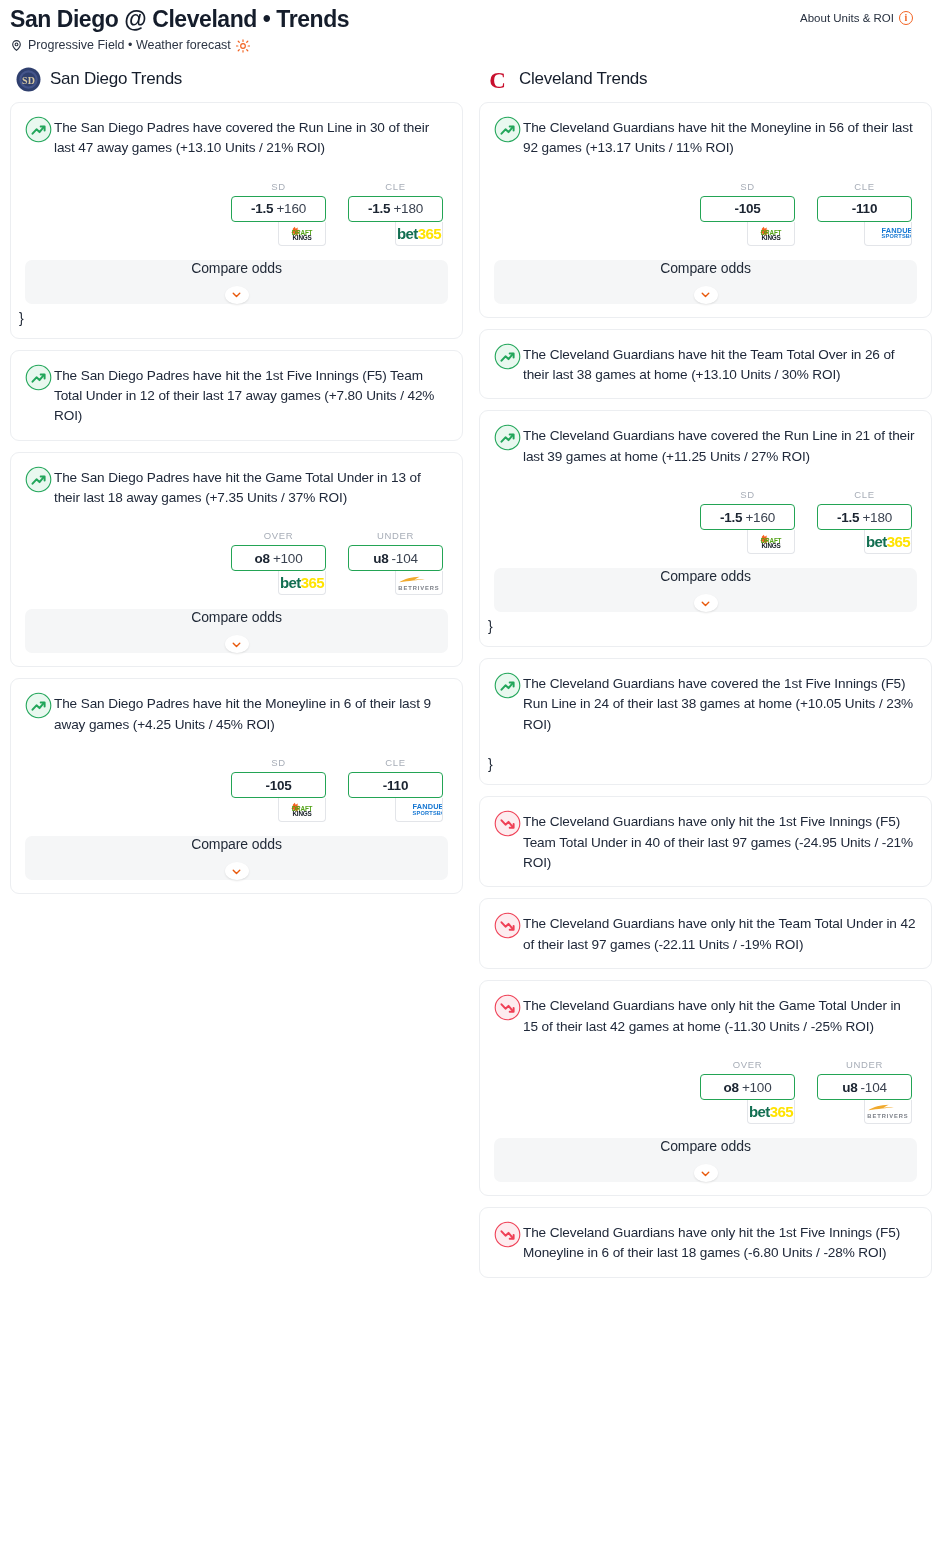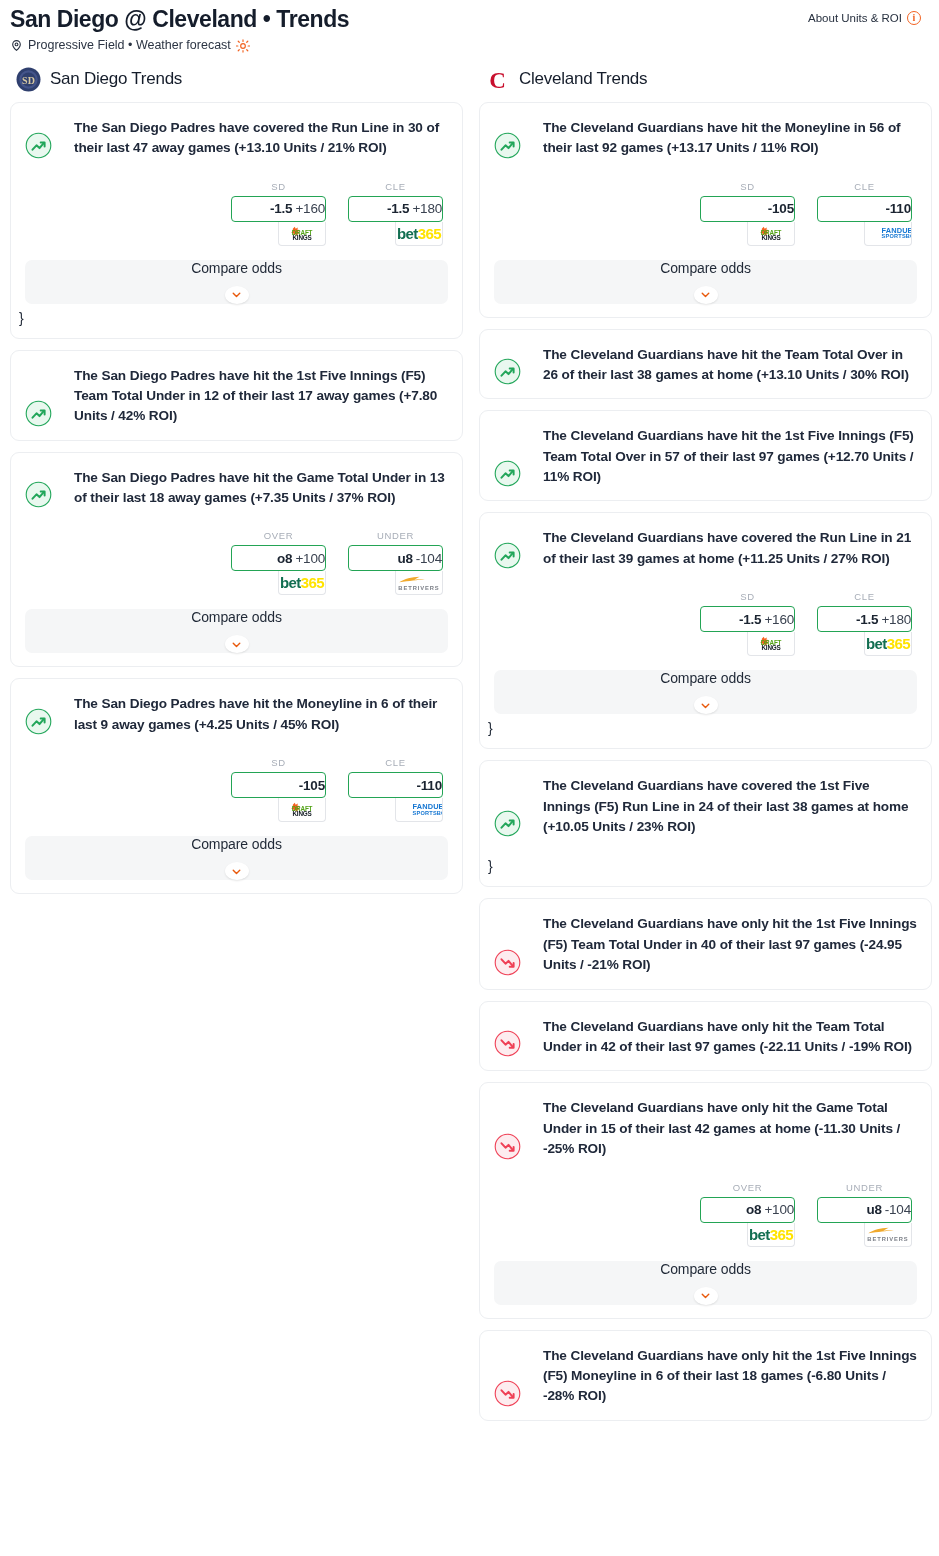--- a/index.html
+++ b/index.html
@@ -3,21 +3,21 @@
 <meta charset="utf-8">
 <style>
   * { box-sizing: border-box; margin: 0; padding: 0; }
   html, body {
     width: 939px;
     background: #ffffff;
     font-family: "Liberation Sans", sans-serif;
     color: #17202e;
     -webkit-font-smoothing: antialiased;
   }
-  .page { width: 939px; position: relative; padding: 0 8px 10px 0; }
+  .page { width: 939px; position: relative; padding: 0 16px 10px 0; }
 
   
   .topbar {
     display: flex;
     align-items: flex-start;
     justify-content: space-between;
     padding: 7px 10px 0 10px;
   }
   .title-block { display: flex; flex-direction: column; gap: 6px; }
   .page-title {
@@ -78,21 +78,21 @@
 
   
   .card {
     background: #fff;
     border: 1px solid #eceef1;
     border-radius: 9px;
     margin-bottom: 11px;
     padding: 14px 14px 13px 14px;
     position: relative;
   }
-  .card-top { display: flex; gap: 22px; align-items: flex-end; font-weight: bold; }
+  .card-top { display: flex; gap: 2px; align-items: flex-start; }
   .trend-icon { width: 27px; height: 27px; flex: 0 0 auto; margin-top: -1px; }
   .trend-text {
     font-size: 13.6px;
     line-height: 1.50;
     color: #20293a;
     letter-spacing: -0.12px;
     padding-top: 1px;
   }
 
   
@@ -110,21 +110,21 @@
     letter-spacing: 0.6px;
     color: #a7adb7;
     margin-bottom: 4px;
     font-weight: 400;
   }
   .odds-box {
     border: 1.3px solid #23a455;
     border-radius: 4px;
     background: #fff;
     height: 26px;
-    display: flex; align-items: center; justify-content: flex-end;
+    display: flex; align-items: center; justify-content: center;
     font-size: 13.5px;
     font-weight: 700;
     color: #1b2431;
     letter-spacing: -0.2px;
   }
   .odds-box .suffix { font-weight: 400; color: #3a4250; margin-left: 3px; }
   .book-box {
     border: 1px solid #e3e5e9;
     border-top: none;
     border-radius: 0 0 4px 4px;
@@ -459,32 +459,20 @@
         </div>
         <div class="card">
           <div class="card-top">
             <span class="trend-icon"><svg viewBox="0 0 27 27" width="27" height="27">
                 <circle cx="13.5" cy="13.5" r="12.3" fill="#e9f8ef" stroke="#22a65a" stroke-width="1.1"></circle>
                 <g transform="translate(0.5,0.5)">
                   <path d="M7 17.2l4-4.4 3 2.8 4.4-5.2" fill="none" stroke="#22a65a" stroke-width="2" stroke-linecap="round" stroke-linejoin="round"></path>
                   <path d="M15.2 10.1h3.9v3.9" fill="none" stroke="#22a65a" stroke-width="2" stroke-linecap="round" stroke-linejoin="round"></path>
                 </g>
               </svg></span>
-            <span class="trend-text">The Cleveland Guardians have hit the 1st Five Innings (F5) Team Total Over in 57 of their last 97 games (+12.70 Units / 11% ROI)</span>
-          </div>
-        </div>
-        <div class="card">
-          <div class="card-top">
-            <span class="trend-icon"><svg viewBox="0 0 27 27" width="27" height="27">
-                <circle cx="13.5" cy="13.5" r="12.3" fill="#e9f8ef" stroke="#22a65a" stroke-width="1.1"></circle>
-                <g transform="translate(0.5,0.5)">
-                  <path d="M7 17.2l4-4.4 3 2.8 4.4-5.2" fill="none" stroke="#22a65a" stroke-width="2" stroke-linecap="round" stroke-linejoin="round"></path>
-                  <path d="M15.2 10.1h3.9v3.9" fill="none" stroke="#22a65a" stroke-width="2" stroke-linecap="round" stroke-linejoin="round"></path>
-                </g>
-              </svg></span>
             <span class="trend-text">The Cleveland Guardians have covered the Run Line in 21 of their last 39 games at home (+11.25 Units / 27% ROI)</span>
           </div>
           <div class="odds-row">
             <div class="odds-cell">
               <div class="odds-label">SD</div>
               <div class="odds-box">
                 <span>-1.5</span>
                 <span class="suffix">+160</span>
               </div>
               <div class="book-box">

